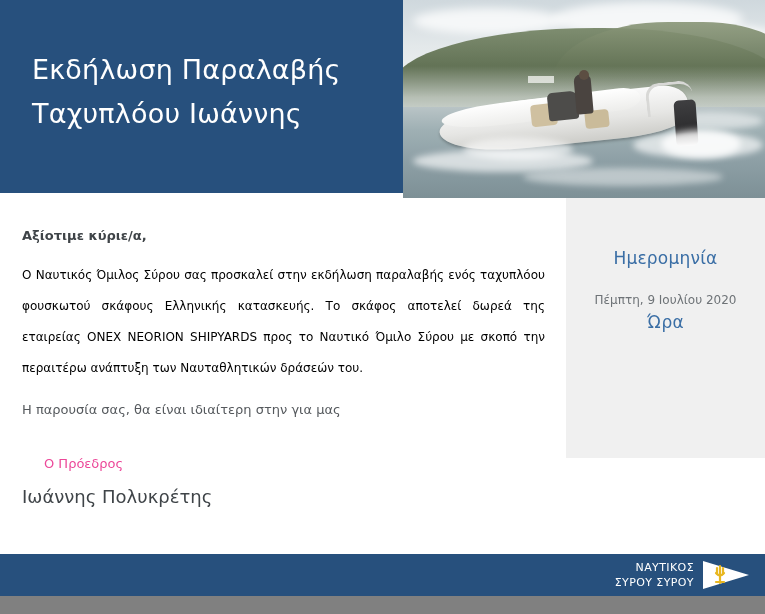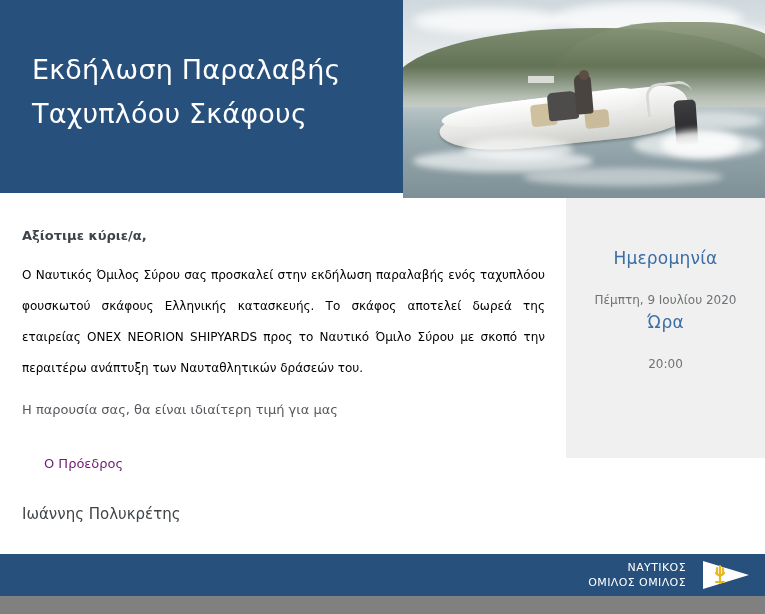--- a/index.html
+++ b/index.html
@@ -206,27 +206,27 @@
     width: 523px;
     font-size: 13px;
     line-height: 31px;
     color: #55595d;
   }
   .signature-role {
     position: absolute;
     left: 44px;
     top: 258px;
     font-size: 13px;
-    color: #701a75;
+    color: #ec4899;
   }
   .signature-name {
     position: absolute;
     left: 22px;
-    top: 307px;
-    font-size: 15px;
+    top: 288px;
+    font-size: 18px;
     color: #3f4448;
   }
 
   
   .sidebar {
     position: absolute;
     left: 566px;
     top: 198px;
     width: 199px;
     height: 260px;
@@ -258,21 +258,21 @@
     height: 42px;
     background: #27507d;
   }
   .footer-inner {
     position: absolute;
     right: 14px;
     top: 0;
     height: 42px;
     display: flex;
     align-items: center;
-    gap: 15px;
+    gap: 7px;
   }
   .footer-text {
     color: #ffffff;
     font-size: 11px;
     line-height: 15px;
     text-align: right;
     letter-spacing: .4px;
   }
   .footer-text .l2 { display: block; }
   .burgee {
@@ -293,21 +293,21 @@
 <body>
 
 <div class="page">
 
   <div class="doc">
 
     <div class="header">
       <div class="header-blue">
         <div class="header-title">
           <span>Εκδήλωση Παραλαβής</span>
-          <span class="line2">Ταχυπλόου Σκάφους</span>
+          <span class="line2">Ταχυπλόου Ιωάννης</span>
         </div>
       </div>
 
       <div class="photo">
         <div class="ph-sky"></div>
         <div class="ph-cloud ph-c1"></div>
         <div class="ph-cloud ph-c2"></div>
         <div class="ph-cloud ph-c3"></div>
         <div class="ph-hill"></div>
         <div class="ph-hill2"></div>
@@ -329,41 +329,40 @@
         <div class="ph-spray"></div>
         <div class="ph-spray2"></div>
         <div class="ph-wake ph-w1"></div>
         <div class="ph-wake ph-w3"></div>
       </div>
     </div>
 
     <div class="content">
       <div class="salutation">Αξίοτιμε κύριε/α,</div>
       <div class="paragraph">Ο Ναυτικός Όμιλος Σύρου σας προσκαλεί στην εκδήλωση παραλαβής ενός ταχυπλόου φουσκωτού σκάφους Ελληνικής κατασκευής. Το σκάφος αποτελεί δωρεά της εταιρείας ONEX NEORION SHIPYARDS προς το Ναυτικό Όμιλο Σύρου με σκοπό την περαιτέρω ανάπτυξη των Ναυταθλητικών δράσεών του.</div>
-      <div class="closing">Η παρουσία σας, θα είναι ιδιαίτερη τιμή για μας</div>
+      <div class="closing">Η παρουσία σας, θα είναι ιδιαίτερη στην για μας</div>
       <div class="signature-role">Ο Πρόεδρος</div>
       <div class="signature-name">Ιωάννης Πολυκρέτης</div>
     </div>
 
     <div class="sidebar">
       <div class="side-block sb-date">
         <div class="side-title">Ημερομηνία</div>
         <div class="side-value">Πέμπτη, 9 Ιουλίου 2020</div>
       </div>
       <div class="side-block sb-time">
         <div class="side-title">Ώρα</div>
-        <div class="side-value">20:00</div>
       </div>
     </div>
 
     <div class="footer">
       <div class="footer-inner">
         <div class="footer-text">
           <span>ΝΑΥΤΙΚΟΣ</span>
-          <span class="l2">ΟΜΙΛΟΣ ΟΜΙΛΟΣ</span>
+          <span class="l2">ΣΥΡΟΥ ΣΥΡΟΥ</span>
         </div>
         <div class="burgee">
           <svg width="50" height="30" viewBox="0 0 50 30" xmlns="http://www.w3.org/2000/svg">
             <polygon points="2,1 2,29 48,15" fill="#ffffff"></polygon>
             <g fill="none" stroke="#e8b721" stroke-width="2.2" stroke-linecap="round">
               <path d="M16,8 L16,14"></path>
               <path d="M22,8 L22,14"></path>
               <path d="M19,6 L19,23"></path>
               <path d="M15,13 Q19,18 23,13"></path>
               <path d="M15,22 L23,22"></path>

